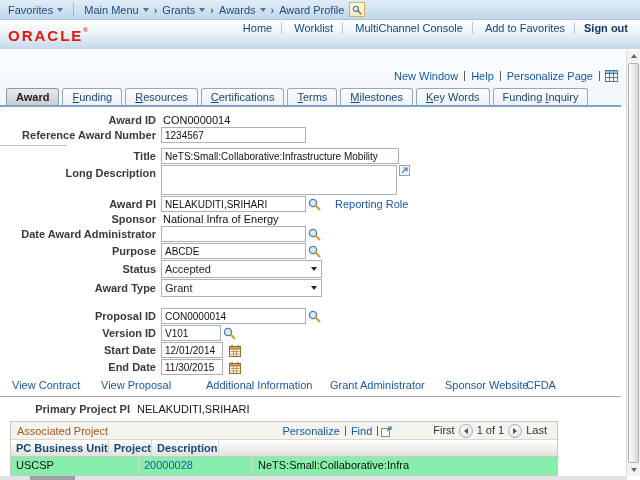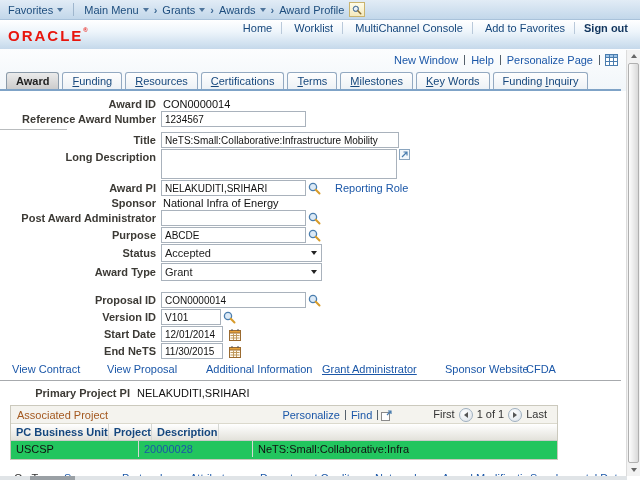--- a/index.html
+++ b/index.html
@@ -22,21 +22,21 @@
 
   
   .band{position:relative;height:29px;background:linear-gradient(180deg,#ffffff 0%,#eef5fb 40%,#cfe0ef 85%,#c5d8ea 100%);}
   .toplinks{position:absolute;top:2px;right:10px;display:flex;align-items:center;color:#16477c;}
   .toplinks .tlink{padding:0 9px;border-right:1px solid #b9c9da;cursor:pointer;}
   .signout{padding:0 2px 0 9px;font-weight:bold;color:#12365e;cursor:pointer;}
   .logo{position:absolute;left:8px;top:7px;color:#e8150d;font-weight:bold;font-size:15px;letter-spacing:2px;}
   .logo .mark{font-size:6px;vertical-align:top;letter-spacing:0;}
 
   
-  .subhead{background:linear-gradient(#fcfdfe,#f1f6fa);padding-top:4px;}
+  .subhead{background:linear-gradient(#fcfdfe,#f1f6fa);padding-top:20px;}
   .pageactions{display:flex;justify-content:flex-end;align-items:center;padding-right:22px;height:14px;color:#1b57a8;}
   .pageactions .palink{cursor:pointer;margin:0 4px;}
   .pdiv{width:1px;height:10px;background:#55606b;margin:0 2px;}
   .tabs{display:flex;align-items:flex-end;padding-left:6px;margin-top:5px;}
   .tab{padding:2px 9px 2px;margin-right:3px;border:1px solid #93a9c1;border-bottom:none;
     border-radius:3px 3px 0 0;background:linear-gradient(#fefefe,#edf1f5);color:#16477c;cursor:pointer;white-space:nowrap;}
   .tab.active{background:linear-gradient(#ebebeb,#cccccc);color:#222;font-weight:bold;border-color:#8a9aa9;}
   .tabline{height:2px;background:#7fa3c7;width:621px;}
 
   
@@ -57,23 +57,23 @@
     padding-left:3px;position:relative;cursor:pointer;}
   .fsel .arr{position:absolute;right:4px;top:6px;width:0;height:0;
     border-left:3px solid transparent;border-right:3px solid transparent;border-top:4px solid #222;}
   .hr-short{width:67px;height:1px;background:#b9bcbe;margin:2px 0 2px 0;}
   .gap{height:10px;}
 
   
   .linksrow{position:relative;height:13px;margin-top:4px;}
   .linksrow .rlink{position:absolute;top:0;color:#1b57a8;cursor:pointer;white-space:nowrap;}
   .linksrow .rlink:nth-of-type(1){left:12px;}
-  .linksrow .rlink:nth-of-type(2){left:107px;}
+  .linksrow .rlink:nth-of-type(2){left:101px;}
   .linksrow .rlink:nth-of-type(3){left:206px;}
-  .linksrow .rlink:nth-of-type(4){left:322px;text-decoration:underline;}
+  .linksrow .rlink:nth-of-type(4){left:330px;}
   .linksrow .rlink:nth-of-type(5){left:445px;}
   .linksrow .rlink:nth-of-type(6){left:526px;}
   .hr-full{width:621px;height:1px;background:#a7aaad;margin-top:4px;}
 
   .ppirow{display:flex;align-items:flex-start;margin-top:6px;}
   .ppirow .flabel{width:130px;}
 
   
   .grid{margin:6px 0 0 10px;width:546px;border:1px solid #cbc9bd;background:#fff;}
   .gridtop{height:17px;background:#f4f3ee;border-bottom:1px solid #dbd9cd;display:flex;align-items:center;padding:0 6px;}
@@ -84,21 +84,21 @@
   .pager{display:flex;align-items:flex-start;margin-left:36px;color:#333;}
   .pager .ptext{margin:0 4px;cursor:pointer;}
   .circle{width:12px;height:12px;border-radius:50%;border:1px solid #9fb0c0;
     background:radial-gradient(circle at 35% 30%,#fdfdfe,#dde3e9);display:inline-flex;align-items:center;justify-content:center;cursor:pointer;}
   .tri-l{width:0;height:0;border-top:3px solid transparent;border-bottom:3px solid transparent;border-right:4px solid #555;}
   .tri-r{width:0;height:0;border-top:3px solid transparent;border-bottom:3px solid transparent;border-left:4px solid #555;}
   .gridhead{display:flex;background:linear-gradient(#ffffff,#e3e2db);border-bottom:1px solid #c9ccc9;
     font-weight:bold;color:#15477e;}
   .gridhead .gc, .gridrow .gc{padding:2px 0 2px 5px;border-right:1px solid #d6d8d4;}
   .gc1{width:122px;flex:none;} .gc2{width:108px;flex:none;} .gc3{flex:1;border-right:none !important;}
-  .gridrow{display:flex;background:#22c55e;color:#111;padding-bottom:2px;}
+  .gridrow{display:flex;background:#86efac;color:#111;padding-bottom:2px;}
   .gridrow .plink{color:#1b57a8;cursor:pointer;}
 
   
   .gotorow{position:relative;height:13px;margin-top:12px;}
   .gotorow .gtlabel{position:absolute;left:14px;color:#333;}
   .gotorow .gtlink{position:absolute;top:0;color:#1b57a8;cursor:pointer;white-space:nowrap;}
   .gotorow .gtlink:nth-of-type(1){left:64px;}
   .gotorow .gtlink:nth-of-type(2){left:122px;}
   .gotorow .gtlink:nth-of-type(3){left:190px;}
   .gotorow .gtlink:nth-of-type(4){left:260px;}
@@ -282,21 +282,21 @@
       </span>
       <span class="talink">Reporting Role</span>
     </div>
 
     <div class="frow">
       <span class="flabel">Sponsor</span>
       <span class="ftext">National Infra of Energy</span>
     </div>
 
     <div class="frow">
-      <span class="flabel">Post Award Administrator</span>
+      <span class="flabel">Date Award Administrator</span>
       <input class="tin w145" type="text" value="" style="">
       <span class="ticon">
         <svg width="13" height="13" viewBox="0 0 13 13">
             <circle cx="5" cy="5" r="3.6" fill="#dceaf7" stroke="#4a7dae" stroke-width="1.3"></circle>
             <line x1="7.8" y1="7.8" x2="11.5" y2="11.5" stroke="#d79b2a" stroke-width="2" stroke-linecap="round"></line>
           </svg>
       </span>
     </div>
 
     <div class="frow">
@@ -363,21 +363,21 @@
               <line x1="1.5" y1="7.5" x2="10.5" y2="7.5"></line>
               <line x1="1.5" y1="10" x2="10.5" y2="10"></line>
               <line x1="4.5" y1="5.5" x2="4.5" y2="12"></line>
               <line x1="7.5" y1="5.5" x2="7.5" y2="12"></line>
             </g>
           </svg>
       </span>
     </div>
 
     <div class="frow">
-      <span class="flabel">End NeTS</span>
+      <span class="flabel">End Date</span>
       <input class="tin w62" type="text" value="11/30/2015" style="">
       <span class="ticon" style="margin-left:6px;">
         <svg width="12" height="13" viewBox="0 0 12 13">
             <rect x="0.5" y="2.5" width="11" height="10" fill="#fffaf0" stroke="#9a6a30"></rect>
             <rect x="0.5" y="2.5" width="11" height="2.5" fill="#e7a33c" stroke="#9a6a30"></rect>
             <line x1="3" y1="1" x2="3" y2="3" stroke="#555"></line>
             <line x1="9" y1="1" x2="9" y2="3" stroke="#555"></line>
             <g stroke="#c09a5e">
               <line x1="1.5" y1="7.5" x2="10.5" y2="7.5"></line>
               <line x1="1.5" y1="10" x2="10.5" y2="10"></line>

